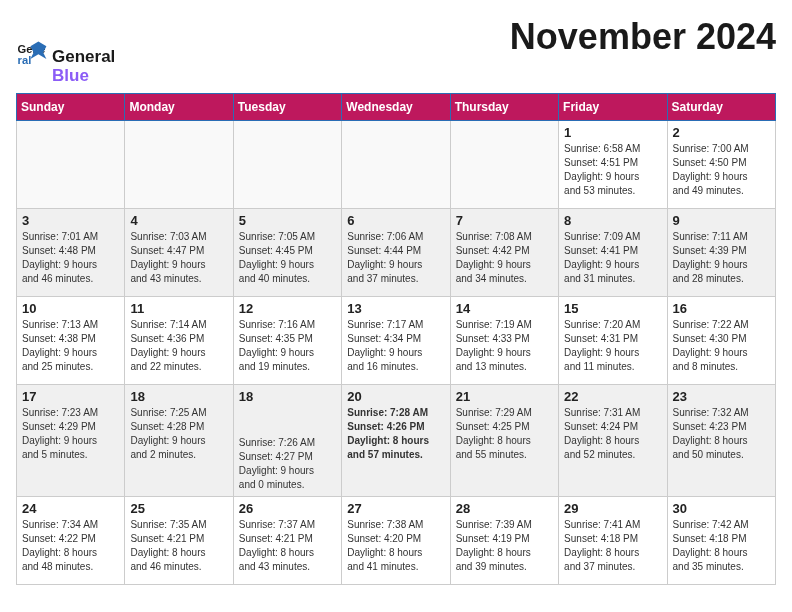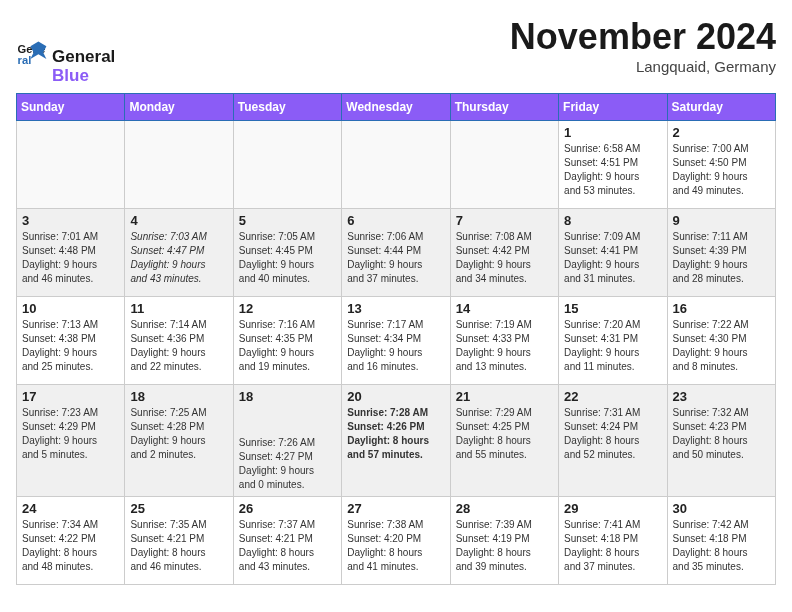--- a/index.html
+++ b/index.html
@@ -36,21 +36,21 @@
     .location {
       font-size: 15px;
       color: #444;
     }
     table {
       width: 100%;
       border-collapse: collapse;
       table-layout: fixed;
     }
     th {
-      background-color: #8b5cf6;
+      background-color: #be185d;
       color: #fff;
       font-size: 12px;
       font-weight: bold;
       padding: 6px 4px;
       text-align: left;
       border: 1px solid #2a6db5;
     }
     td {
       border: 1px solid #ccc;
       vertical-align: top;
@@ -88,21 +88,20 @@
       <text x="2" y="36" font-size="14" font-weight="bold" fill="#2a6db5">ral</text>
       <polygon points="28,8 38,14 34,22 38,30 28,24 18,30 22,22 18,14" fill="#2a6db5"></polygon>
     </svg>
     <div style="line-height:1.1">
       <div style="font-size:17px;font-weight:bold;color:#1a1a1a;margin-top:32px;">General</div>
       <div style="font-size:17px;font-weight:bold;color:#8b5cf6;">Blue</div>
     </div>
   </div>
   <div class="title-block">
     <div class="month-title">November 2024</div>
-    <div class="location">Langquaid, Germany</div>
   </div>
 </div>
 
 <table>
   <thead>
     <tr>
     <th>Sunday</th>
         <th>Monday</th>
         <th>Tuesday</th>
         <th>Wednesday</th>
@@ -136,21 +135,21 @@
       <tr>
         <td class="shaded">
           <span class="day-num">3</span>
           <div class="day-info" style="white-space: pre-line;">Sunrise: 7:01 AM
 Sunset: 4:48 PM
 Daylight: 9 hours
 and 46 minutes.</div>
         </td>
         <td class="shaded">
           <span class="day-num">4</span>
-          <div class="day-info" style="white-space: pre-line; font-style: italic;">Sunrise: 7:03 AM
+          <div class="day-info" style="white-space: pre-line;">Sunrise: 7:03 AM
 Sunset: 4:47 PM
 Daylight: 9 hours
 and 43 minutes.</div>
         </td>
         <td class="shaded">
           <span class="day-num">5</span>
           <div class="day-info" style="white-space: pre-line;">Sunrise: 7:05 AM
 Sunset: 4:45 PM
 Daylight: 9 hours
 and 40 minutes.</div>

